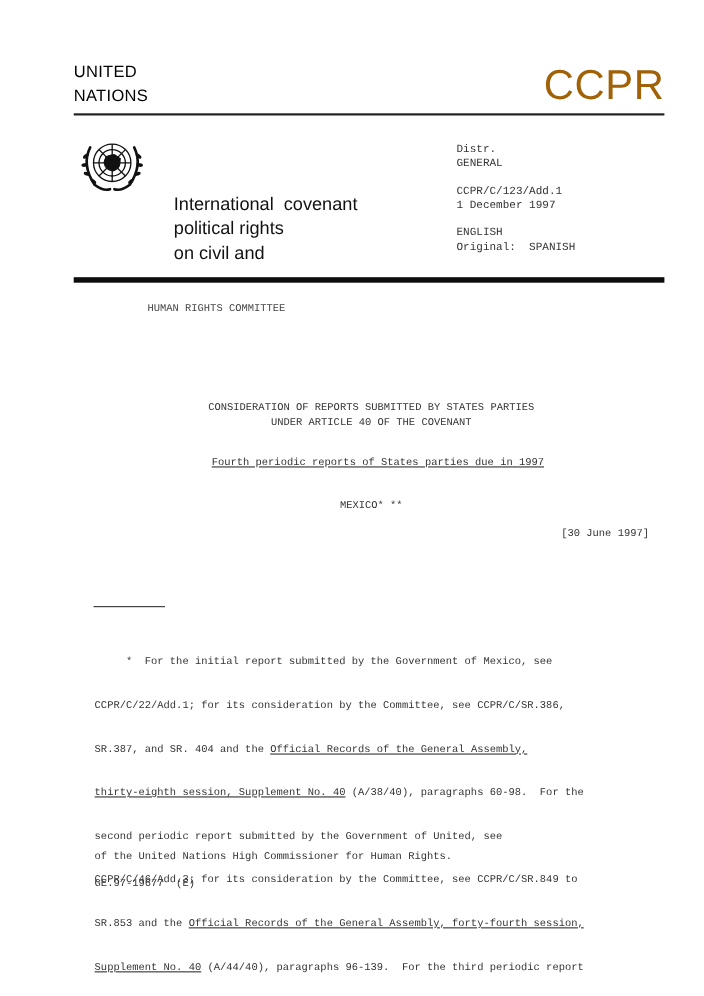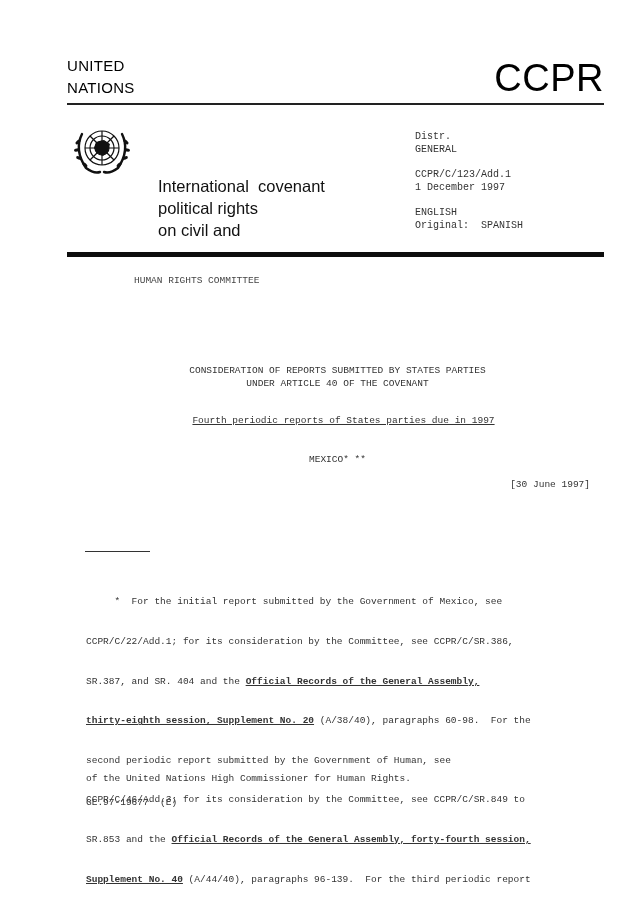--- a/index.html
+++ b/index.html
@@ -2,21 +2,21 @@
 <html><head>
 <meta charset="utf-8">
 <style>
   html, body { margin: 0; padding: 0; background: #ffffff; }
   body { width: 640px; height: 905px; position: relative; overflow: hidden; color: #1a1a1a; }
   .sans { font-family: "Liberation Sans", "DejaVu Sans", sans-serif; }
   .mono { font-family: "Liberation Mono", "DejaVu Sans Mono", monospace; }
   .abs { position: absolute; }
 
   .org { left: 67px; top: 55px; font-size: 15px; line-height: 22px; color: #000000; letter-spacing: 0.3px; }
-  .symbol { right: 36px; top: 56px; font-size: 38px; line-height: 44px; color: #000000; letter-spacing: 0.5px; }
+  .symbol { right: 36px; top: 56px; font-size: 38px; line-height: 44px; color: #a16207; letter-spacing: 0.5px; }
   .rule-thin { left: 67px; top: 103px; width: 537px; height: 2px; background: #222; }
 
   .emblem { left: 70px; top: 122px; width: 64px; height: 58px; }
   .doc-title { left: 158px; top: 130px; font-size: 16.5px; line-height: 22px; color: #111; margin-top: 45px; }
   .doc-title div { white-space: pre; }
 
   .distr { left: 415px; top: 130px; font-size: 10px; line-height: 13px; color: #333; }
   .distr .gap { height: 12px; }
 
   .rule-thick { left: 67px; top: 252px; width: 537px; height: 5px; background: #0d0d0d; }
@@ -27,21 +27,21 @@
   .h1 { top: 364px; }
   .subheading { left: 0; width: 675px; text-align: center; top: 415px; font-size: 9.5px; color: #333; }
   .subheading span { text-decoration: underline; margin-left: 12px; }
   .country { left: 0; width: 675px; text-align: center; top: 454px; font-size: 9.5px; color: #333; }
   .date { right: 50px; top: 479px; font-size: 9.5px; color: #333; }
 
   .fn-rule { left: 85px; top: 551px; width: 65px; height: 1px; background: #333; }
   .footnote { left: 86px; width: 510px; font-size: 9.5px; line-height: 13.2px; color: #333; white-space: pre; }
   .fn1 { top: 569px; }
   .fn2 { top: 746px; }
-  .u { text-decoration: underline; font-weight: bold; }
+  .u { text-decoration: underline; }
   .ref { left: 86px; top: 797px; font-size: 9.5px; color: #333; white-space: pre; }
 </style>
 </head>
 <body>
 
 <div class="abs org sans">
   <div>UNITED</div>
   <div>NATIONS</div>
 </div>
 <div class="abs symbol sans">CCPR</div>
@@ -108,22 +108,22 @@
 
 <div class="abs country mono">MEXICO* **</div>
 <div class="abs date mono">[30 June 1997]</div>
 
 <div class="abs fn-rule"></div>
 
 <div class="abs footnote fn1 mono">
   <div><span>     *  For the initial report submitted by the Government of Mexico, see</span></div>
   <div><span>CCPR/C/22/Add.1; for its consideration by the Committee, see CCPR/C/SR.386,</span></div>
   <div><span>SR.387, and SR. 404 and the </span><span class="u">Official Records of the General Assembly,</span></div>
-  <div><span class="u">thirty-eighth session, Supplement No. 20</span><span> (A/38/40), paragraphs 60-98.  For the</span></div>
-  <div><span>second periodic report submitted by the Government of Human, see</span></div>
+  <div><span class="u">thirty-eighth session, Supplement No. 40</span><span> (A/38/40), paragraphs 60-98.  For the</span></div>
+  <div><span>second periodic report submitted by the Government of United, see</span></div>
   <div><span>CCPR/C/46/Add.3; for its consideration by the Committee, see CCPR/C/SR.849 to</span></div>
   <div><span>SR.853 and the </span><span class="u">Official Records of the General Assembly, forty-fourth session,</span></div>
   <div><span class="u">Supplement No. 40</span><span> (A/44/40), paragraphs 96-139.  For the third periodic report</span></div>
   
   
   
   
   
 </div>
 

